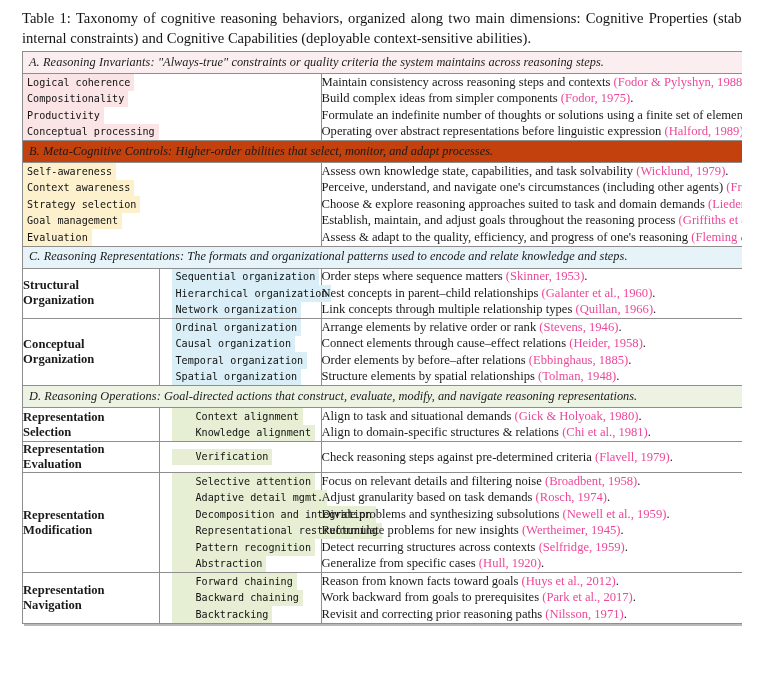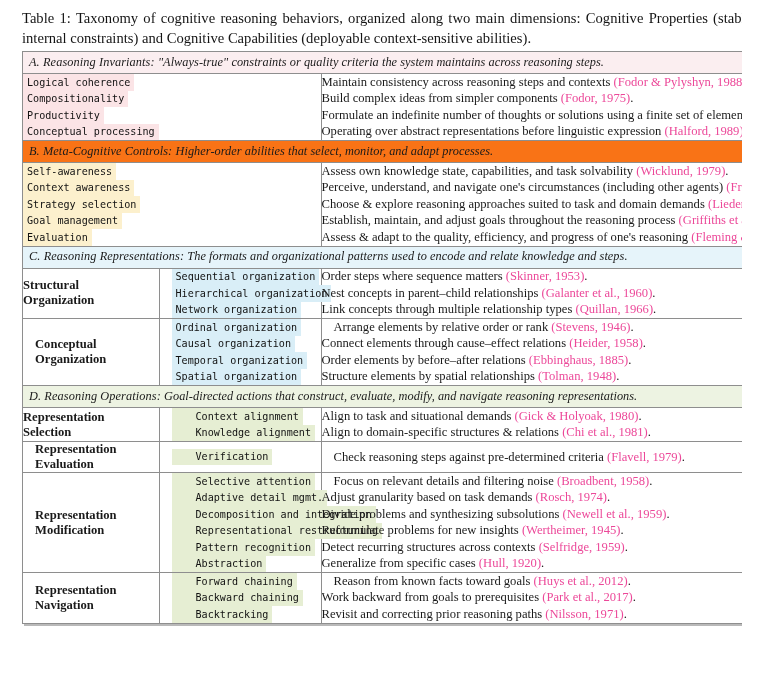--- a/index.html
+++ b/index.html
@@ -76,21 +76,21 @@
   .sec-id {
     font-weight: normal;
     font-style: italic;
     letter-spacing: 0.1px;
   }
   .sec-desc {
     font-style: italic;
     letter-spacing: 0.05px;
   }
   tr.sec-a td { background: #fbeef0; }
-  tr.sec-b td { background: #f97316; }
+  tr.sec-b td { background: #c2410c; }
   tr.sec-c td { background: #e6f4fa; }
   tr.sec-d td { background: #edf3e2; }
 
   
   tr.row td {
     font-size: 12.6px;
     line-height: 15px;
   }
   td.term-cell {
     padding: 2px 8px 2px 10px;
@@ -109,21 +109,20 @@
   td.group-cell {
     padding: 2px 6px 2px 8px;
     border-right: 1px solid #8e8e8e;
     font-weight: bold;
     font-size: 12.9px;
     line-height: 17px;
     vertical-align: middle;
   }
   tr.grp-sep > td {
     border-top: 1px solid #8e8e8e;
-    padding-left: 12px;
   }
 
   
   .badge {
     font-family: "DejaVu Sans Mono", "Liberation Mono", monospace;
     font-size: 10.1px;
     line-height: 13.5px;
     padding: 1.5px 4px 1.5px 4px;
     display: inline-block;
     white-space: nowrap;

